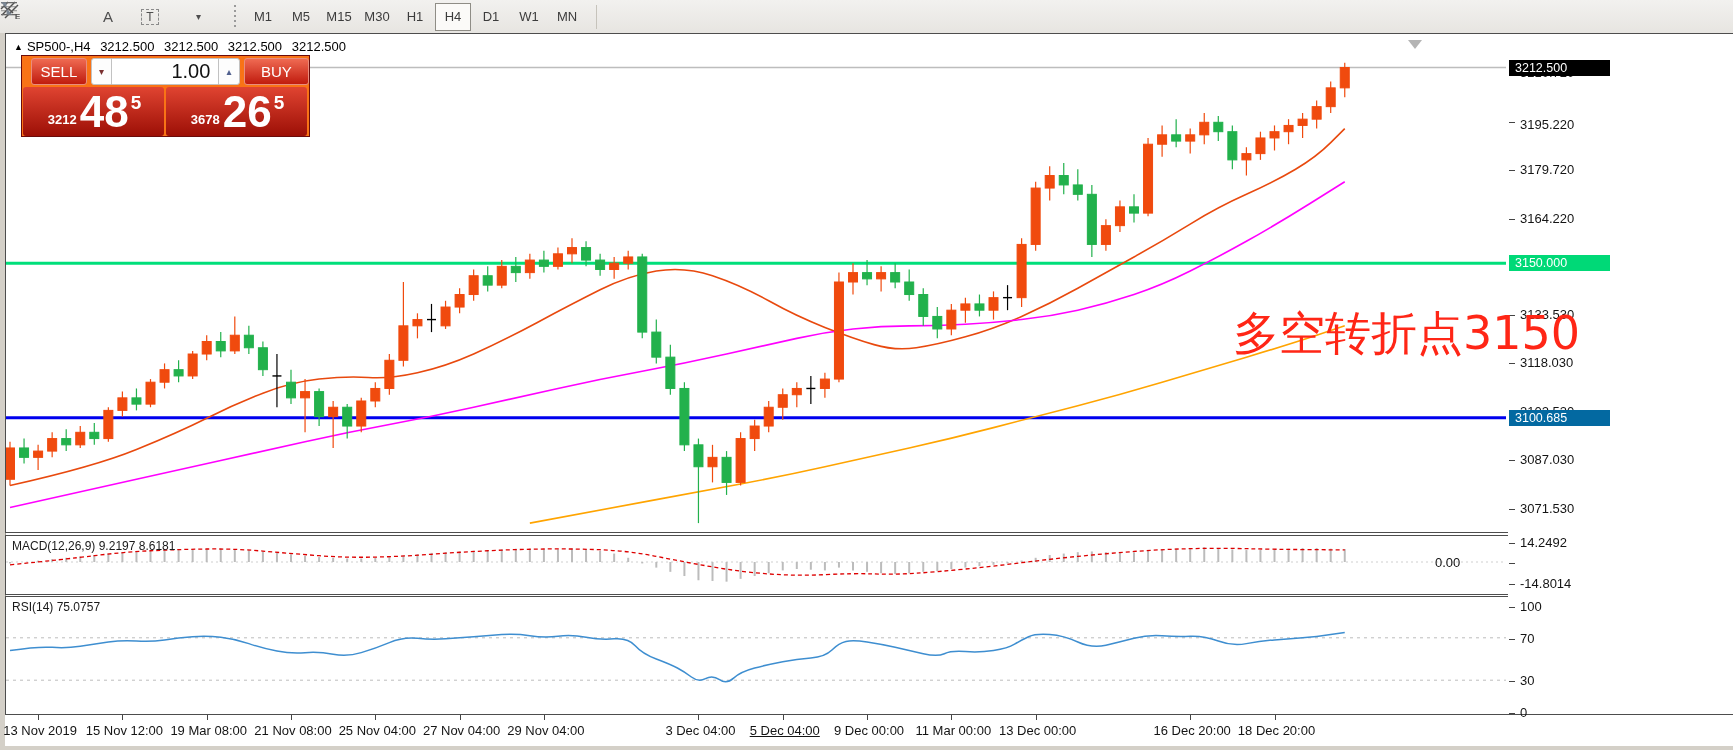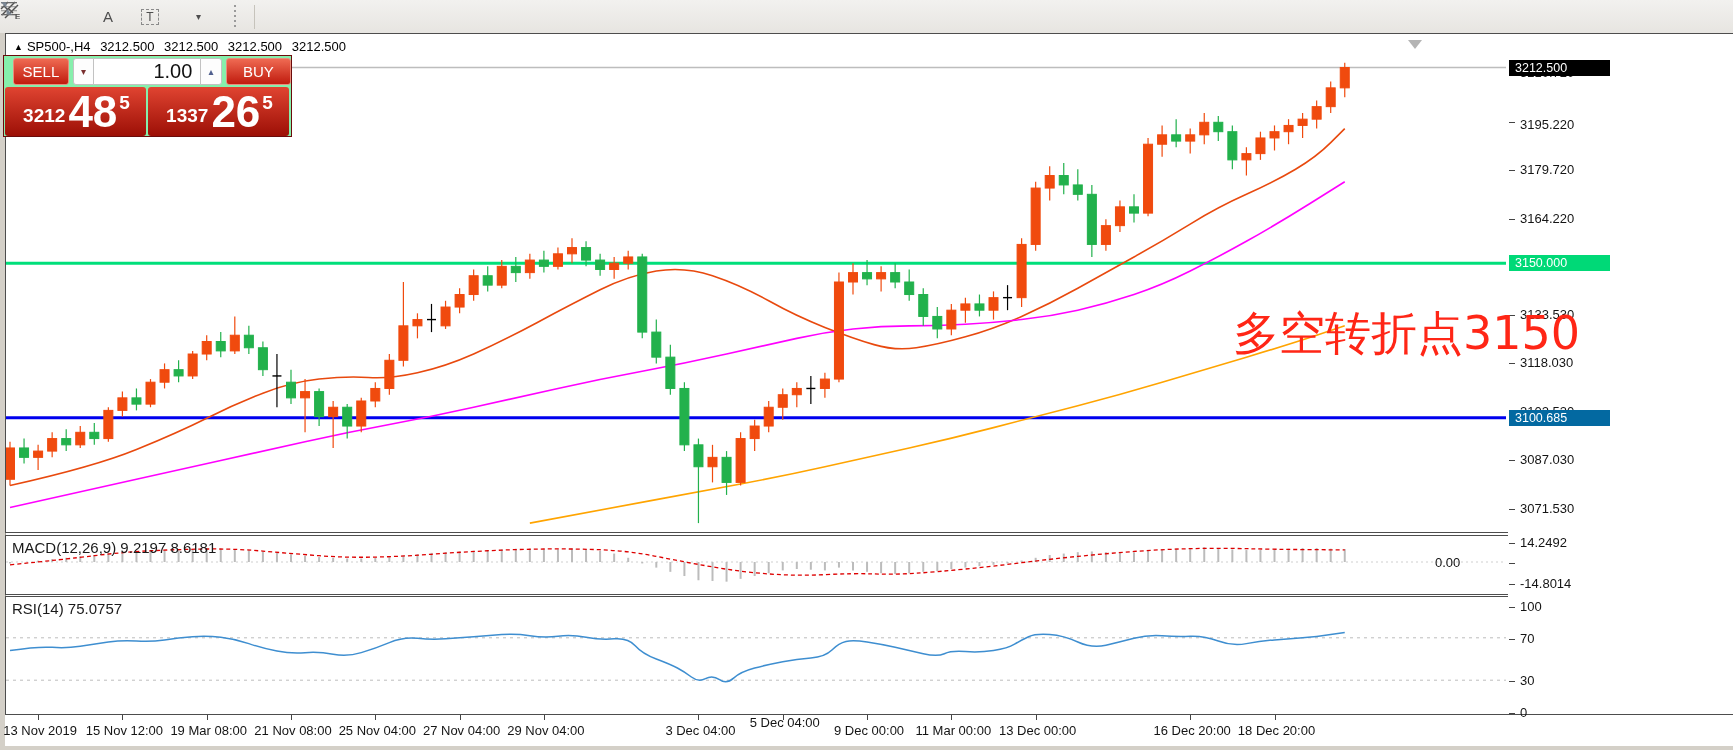--- a/index.html
+++ b/index.html
@@ -26,36 +26,36 @@
   #rsi-pane {left:5px;top:596px;width:1502px;height:117px;}
   .axis-col{position:absolute;left:1508px;top:33px;width:225px;height:682px;background:#fff;border-top:1px solid #4d4d4d;}
   .time-axis{position:absolute;left:5px;top:714px;width:1728px;height:31px;background:#fff;border-top:1px solid #4d4d4d;}
   .axis-text{position:absolute;font-size:13px;color:#141414;white-space:nowrap;}
   .tickdash{position:absolute;width:6px;height:1px;background:#444;left:1509px;}
   .pricebox{position:absolute;left:1509px;width:95px;height:16px;color:#fff;font-size:12.5px;
     display:flex;align-items:center;padding-left:6px;}
   .quote-head{position:absolute;left:14px;top:39px;font-size:13px;color:#000;}
   .quote-head .tri{font-size:9px;position:relative;top:-1px;margin-right:4px;}
   .quote-head span{margin-right:6px;}
-  .ind-label{position:absolute;font-size:15px;color:#1a1a1a;z-index:5;}
+  .ind-label{position:absolute;font-size:12px;color:#1a1a1a;z-index:5;}
   
-  .trade-panel{position:absolute;left:4px;top:56px;width:287px;height:80px;background:#86efac;z-index:10;
+  .trade-panel{position:absolute;left:22px;top:56px;width:287px;height:80px;background:#f97316;z-index:10;
     box-shadow:0 0 0 1px #6b0b0b;}
   .tp-row1{position:absolute;left:0;top:0;width:287px;height:31px;display:flex;align-items:center;}
   .tp-btn{height:25px;border-radius:3px;color:#fff;font-size:15px;display:flex;align-items:center;justify-content:center;
     background:linear-gradient(#ef6a52,#c01b0e);border:1px solid #e98d7d;cursor:pointer;}
   .tp-sell{width:58px;margin-left:9px;}
   .tp-buy{width:68px;margin-left:4px;}
   .tp-spin{width:21px;height:25px;background:#fdfdfd;border:1px solid #c2c2c2;display:flex;align-items:center;justify-content:center;font-size:10px;}
   .tp-vol{width:96px;height:23px;background:#fff;border:1px solid #c2c2c2;border-left:none;border-right:none;
     font-size:20px;color:#111;text-align:right;padding-right:8px;font-family:"Liberation Sans",sans-serif;}
   .tp-prices{position:absolute;left:0;top:31px;width:287px;height:49px;display:flex;gap:2px;padding-left:1px;}
   .tp-pricebox{width:141px;height:47px;border-radius:3px;background:linear-gradient(#e04431,#9c0f06);
     color:#fff;display:flex;align-items:flex-end;justify-content:center;padding-bottom:2px;}
-  .tp-small{font-size:19px;font-weight:bold;margin:0 3px 7px 0;}
+  .tp-small{font-size:13px;font-weight:bold;margin:0 3px 7px 0;}
   .tp-big{font-size:44px;font-weight:bold;line-height:1;}
   .tp-sup{font-size:19px;font-weight:bold;position:relative;top:-20px;left:2px;}
   
   .annotation{position:absolute;left:1233px;top:308px;font-size:46px;line-height:1.1;color:#ff2616;
     font-family:"DejaVu Sans","Liberation Sans",sans-serif;z-index:6;white-space:nowrap;}
   .end-marker{position:absolute;left:1408px;top:40px;width:0;height:0;z-index:4;
     border-left:7px solid transparent;border-right:7px solid transparent;border-top:9px solid #b4b4b4;}
   svg{position:absolute;left:0;top:0;}
 </style>
 </head>
@@ -92,20 +92,31 @@
     <span style="border:1px dashed #8a8a8a;padding:0 4px;font-size:12px;">T</span>
   </div>
   <div class="toolbtn" style="width:44px;">
     <svg width="16" height="18">
       <path d="M4 2 L8 6 L0 6 Z" fill="#7b8794" transform="rotate(45 5 5)"></path>
       <path d="M8 11 L12 15 L4 15 Z" fill="#7b8794" transform="rotate(-135 8 13)"></path>
     </svg>
     <span style="font-size:10px;margin-left:3px;">▾</span>
   </div>
   <div class="tb-sep-dots"></div>
+  <div id="tf-bar" style="display:flex;align-items:center;">
+      <div class="tf-btn">M1</div>
+      <div class="tf-btn">M5</div>
+      <div class="tf-btn">M15</div>
+      <div class="tf-btn">M30</div>
+      <div class="tf-btn">H1</div>
+      <div class="tf-btn active">H4</div>
+      <div class="tf-btn">D1</div>
+      <div class="tf-btn">W1</div>
+      <div class="tf-btn">MN</div>
+    </div>
   <div class="tb-sep-line"></div>
 </div>
 
 <div class="left-strip"></div>
 <div class="bottom-strip"></div>
 
 <div class="pane" id="main-pane">
   <svg id="main-svg" width="1500" height="496">
       <line x1="0" x2="1500" y1="229.21212121212116" y2="229.21212121212116" stroke="#00df7a" stroke-width="3"></line>
       <line x1="0" x2="1500" y1="383.63282828282877" y2="383.63282828282877" stroke="#0000ee" stroke-width="3"></line>
@@ -329,21 +340,21 @@
     </div>
     <div class="tp-btn tp-buy">BUY</div>
   </div>
   <div class="tp-prices">
     <div class="tp-pricebox">
       <span class="tp-small">3212</span>
         <span class="tp-big">48</span>
         <span class="tp-sup">5</span>
     </div>
     <div class="tp-pricebox">
-      <span class="tp-small">1337</span>
+      <span class="tp-small">3678</span>
         <span class="tp-big">26</span>
         <span class="tp-sup">5</span>
     </div>
   </div>
 </div>
 
 <div class="annotation">多空转折点3150</div>
 
 <div class="pane" id="macd-pane">
   <svg id="macd-svg" width="1500" height="56">
@@ -470,21 +481,21 @@
     <div class="axis-text" style="left: 242px; top: 8px; width: 92px; text-align: center;">21 Nov 08:00</div>
     <div class="" style="position: absolute; left: 370.3px; top: 0px; width: 1px; height: 5px; background: rgb(68, 68, 68);"></div>
     <div class="axis-text" style="left: 326.3px; top: 8px; width: 92px; text-align: center;">25 Nov 04:00</div>
     <div class="" style="position: absolute; left: 454.6px; top: 0px; width: 1px; height: 5px; background: rgb(68, 68, 68);"></div>
     <div class="axis-text" style="left: 410.6px; top: 8px; width: 92px; text-align: center;">27 Nov 04:00</div>
     <div class="" style="position: absolute; left: 538.9px; top: 0px; width: 1px; height: 5px; background: rgb(68, 68, 68);"></div>
     <div class="axis-text" style="left: 494.9px; top: 8px; width: 92px; text-align: center;">29 Nov 04:00</div>
     <div class="" style="position: absolute; left: 693.45px; top: 0px; width: 1px; height: 5px; background: rgb(68, 68, 68);"></div>
     <div class="axis-text" style="left: 649.45px; top: 8px; width: 92px; text-align: center;">3 Dec 04:00</div>
     <div class="" style="position: absolute; left: 777.75px; top: 0px; width: 1px; height: 5px; background: rgb(68, 68, 68);"></div>
-    <div class="axis-text" style="left: 733.75px; top: 0; width: 92px; text-align: center;">5 Dec 04:00</div>
+    <div class="axis-text" style="left: 733.75px; top: 8px; width: 92px; text-align: center; text-decoration: underline;">5 Dec 04:00</div>
     <div class="" style="position: absolute; left: 862.05px; top: 0px; width: 1px; height: 5px; background: rgb(68, 68, 68);"></div>
     <div class="axis-text" style="left: 818.05px; top: 8px; width: 92px; text-align: center;">9 Dec 00:00</div>
     <div class="" style="position: absolute; left: 946.35px; top: 0px; width: 1px; height: 5px; background: rgb(68, 68, 68);"></div>
     <div class="axis-text" style="left: 902.35px; top: 8px; width: 92px; text-align: center;">11 Mar 00:00</div>
     <div class="" style="position: absolute; left: 1030.65px; top: 0px; width: 1px; height: 5px; background: rgb(68, 68, 68);"></div>
     <div class="axis-text" style="left: 986.65px; top: 8px; width: 92px; text-align: center;">13 Dec 00:00</div>
     <div class="" style="position: absolute; left: 1185.2px; top: 0px; width: 1px; height: 5px; background: rgb(68, 68, 68);"></div>
     <div class="axis-text" style="left: 1141.2px; top: 8px; width: 92px; text-align: center;">16 Dec 20:00</div>
     <div class="" style="position: absolute; left: 1269.5px; top: 0px; width: 1px; height: 5px; background: rgb(68, 68, 68);"></div>
     <div class="axis-text" style="left: 1225.5px; top: 8px; width: 92px; text-align: center;">18 Dec 20:00</div>

